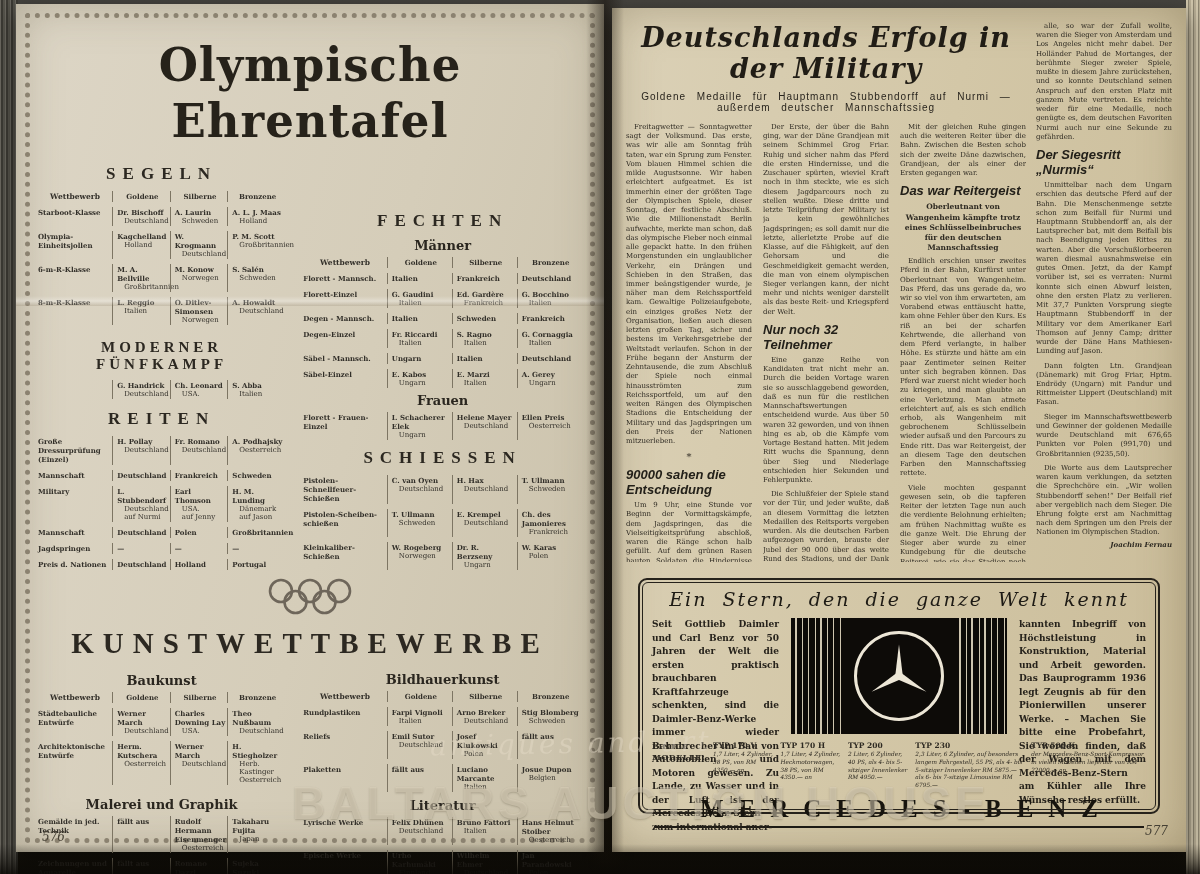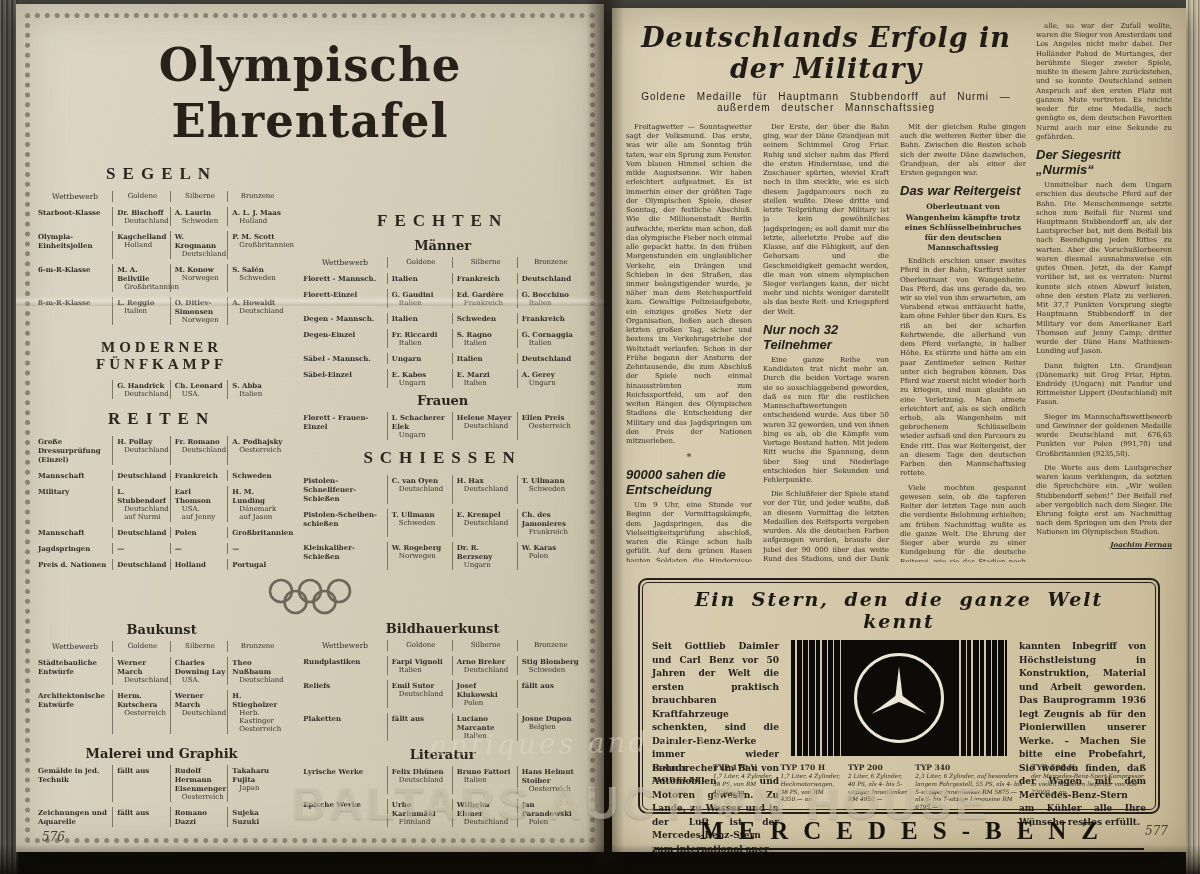--- a/index.html
+++ b/index.html
@@ -32,21 +32,21 @@
     text-align:center;color:#26221a;margin:16px 0 10px;transform:scaleY(1.05);}
   .sec-h{font-family:"Liberation Serif",serif;font-weight:700;font-size:17px;letter-spacing:7px;
     text-align:center;color:#2c2821;margin:8px 0 7px;}
   .big-h{font-family:"Liberation Serif",serif;font-weight:700;font-size:29px;letter-spacing:9px;
     text-align:center;color:#2c2821;margin:10px 0 8px;}
   .sub-h{font-family:"DejaVu Serif",serif;font-weight:700;font-size:13px;text-align:center;margin:4px 0 4px;color:#2a261f;}
   .two-col{display:flex;gap:18px;align-items:flex-end;}
   .col-l{width:47%;}.col-r{width:53%;}
   .mtable{width:100%;}
   .trow{display:grid;grid-template-columns:30% 23.3% 23.3% 23.3%;margin-bottom:5px;}
-  .hd-cell{font-size:7.5px;font-weight:400;text-align:center;padding:1px 2px;}
+  .hd-cell{font-size:7.5px;font-weight:700;text-align:center;padding:1px 2px;}
   .ev-cell{font-size:7px;font-weight:700;padding:1px 3px 1px 0;}
   .md-cell{border-left:1px solid #7d7563;padding:1px 2px 1px 4px;font-size:7px;}
   .md-cell .nm{font-weight:700;}
   .md-cell .ct{padding-left:7px;}
   .rings{display:block;margin:2px auto 0;}
   .pg-num{position:absolute;font-style:italic;font-size:12px;color:#454034;z-index:4;}
   .pg-l{left:26px;bottom:8px;}
   .pg-r{right:18px;bottom:14px;}
   
   .rp-content{position:absolute;inset:14px 14px;color:#2e2a22;}
@@ -57,26 +57,26 @@
   .subhead{font-family:"Liberation Sans",sans-serif;font-size:10px;letter-spacing:1px;word-spacing:7px;
     text-align:center;color:#29251e;margin:0 0 10px;}
   .cols3{display:flex;gap:11px;height:440px;overflow:hidden;}
   .acol{flex:1;overflow:hidden;}
   .acol4{position:absolute;right:0;top:0;width:136px;height:540px;overflow:hidden;}
   .acol p,.acol4 p{font-size:7px;line-height:1.32;text-align:justify;margin:0 0 5px;text-indent:8px;}
   .art-h3{font-family:"Liberation Sans",sans-serif;font-style:italic;font-weight:700;font-size:13px;
     margin:5px 0 4px;color:#232019;}
   .art-sub2{font-size:7.5px;font-weight:700;text-align:center;margin:0 0 4px;line-height:1.35;}
   .star-sep{text-align:center;font-size:10px;margin:2px 0 3px;}
-  .sig{text-align:right;font-style:italic;font-weight:700;font-size:7px;margin-top:-3px;text-decoration:underline;}
+  .sig{text-align:right;font-style:italic;font-weight:700;font-size:7px;margin-top:-3px;}
   
   .ad{position:absolute;left:12px;right:12px;top:556px;bottom:24px;border:2px solid #26221b;
     border-radius:9px;padding:7px 12px 5px;}
   .ad::before{content:"";position:absolute;inset:2px;border:1px solid #26221b;border-radius:6px;pointer-events:none;}
-  .ad-title{font-family:"DejaVu Serif",serif;font-style:italic;font-weight:700;font-size:19px;
+  .ad-title{font-family:"DejaVu Serif",serif;font-style:italic;font-weight:400;font-size:19px;
     letter-spacing:2px;word-spacing:7px;text-align:center;color:#1d1a14;margin:1px 0 8px;}
   .ad-mid{display:flex;gap:12px;height:116px;}
   .ad-text{flex:1;font-weight:700;font-size:9px;line-height:1.5;text-align:justify;color:#26221b;}
   .ad-logo{width:216px;display:flex;background:#0d0b08;}
   .stripes{flex:1;background:repeating-linear-gradient(90deg,#0d0b08 0 4px,#cfc6b0 4px 6px,#0d0b08 6px 11px,#cfc6b0 11px 12.5px);}
   .logo-core{width:112px;background:#0d0b08;display:flex;align-items:center;justify-content:center;}
   .star-ring{width:84px;height:84px;border-radius:50%;border:3px solid #ece6d6;display:flex;
     align-items:center;justify-content:center;}
   .specs{display:flex;gap:7px;margin-top:7px;align-items:flex-start;}
   .models-label{width:54px;font-weight:700;font-size:8px;letter-spacing:.5px;line-height:1.4;}
@@ -449,20 +449,21 @@
     <svg class="rings" width="88" height="40" viewBox="0 0 88 40">
       <g fill="none" stroke="#6e665a" stroke-width="2.6">
         <circle cx="15" cy="14" r="11"></circle>
           <circle cx="44" cy="14" r="11"></circle>
           <circle cx="73" cy="14" r="11"></circle>
         <circle cx="29.5" cy="25" r="11"></circle>
           <circle cx="58.5" cy="25" r="11"></circle>
       </g>
     </svg>
 
+    <div class="big-h">KUNSTWETTBEWERBE</div>
 
     <div class="two-col">
       <div class="col-l">
         <div class="sub-h">Baukunst</div>
         <div class="mtable">
             <div class="trow">
               <div class="hd-cell">Wettbewerb</div>
               <div class="hd-cell md-cell">Goldene</div>
               <div class="hd-cell md-cell">Silberne</div>
               <div class="hd-cell md-cell">Bronzene</div>
@@ -690,21 +691,21 @@
           </div>
           <div class="model">
             <div class="model-name">TYP 170 H</div>
             <div class="model-desc">1,7 Liter, 4 Zylinder, Heckmotorwagen, 38 PS, von RM 4350.— an</div>
           </div>
           <div class="model">
             <div class="model-name">TYP 200</div>
             <div class="model-desc">2 Liter, 6 Zylinder, 40 PS, als 4- bis 5-sitziger Innenlenker RM 4950.—</div>
           </div>
           <div class="model">
-            <div class="model-name">TYP 340</div>
+            <div class="model-name">TYP 230</div>
             <div class="model-desc">2,3 Liter, 6 Zylinder, auf besonders langem Fahrgestell, 55 PS, als 4- bis 5-sitziger Innenlenker RM 5875.— als 6- bis 7-sitzige Limousine RM 6795.—</div>
           </div>
           <div class="model">
             <div class="model-name">TYP 500 K</div>
             <div class="model-desc">der Mercedes-Benz-Sport-Kompressor in vielen Modellen lieferbar von RM 22000.— an</div>
           </div>
         </div>
       <div class="brand">MERCEDES-BENZ</div>
       <div class="ad-rule"></div>
 

